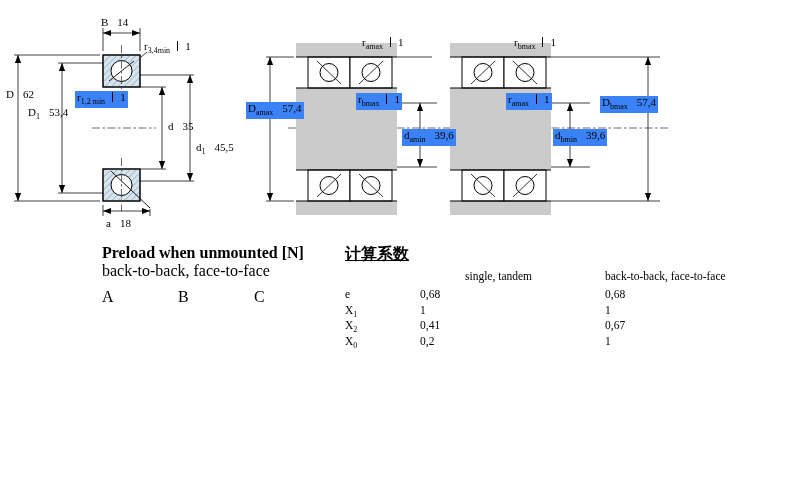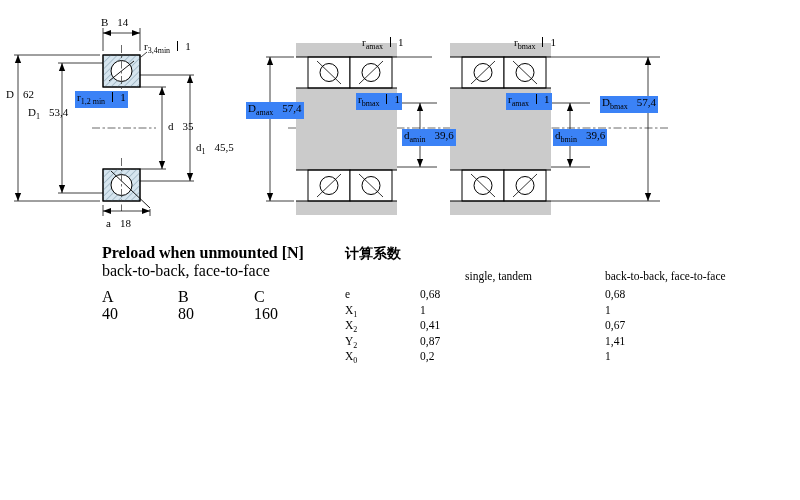--- a/index.html
+++ b/index.html
@@ -22,21 +22,21 @@
   .dim-label.bg{background:#3b82f6;padding:0 2px;}
 
   .preload-block{position:absolute;left:102px;top:246px;width:240px;font-size:16px;line-height:14px;}
   .tbl-title{font-weight:bold;}
   .tbl-sub{margin-top:4px;}
   .prow{margin-top:12px;}
   .prow.vals{margin-top:3px;}
   .prow span{display:inline-block;width:72px;}
 
   .factors-block{position:absolute;left:345px;top:246px;width:440px;font-size:11.5px;line-height:15px;}
-  .factors-block .tbl-title{font-size:14px;}
+  .factors-block .tbl-title{font-size:16px;text-decoration:underline;}
   .fhdr{position:relative;height:15px;margin-top:8px;}
   .fhdr .fc1{position:absolute;left:75px;margin-left:45px;}
   .fhdr .fc2{position:absolute;left:260px;}
   .frows{margin-top:3px;}
   .frow{position:relative;height:15.5px;}
   .frow .fl{position:absolute;left:0;}
   .frow .fl sub{font-size:8px;}
   .frow .fv1{position:absolute;left:75px;}
   .frow .fv2{position:absolute;left:260px;}
 </style>
@@ -221,25 +221,20 @@
 </div>
 
 <div class="preload-block">
   <div class="tbl-title">Preload when unmounted [N]</div>
   <div class="tbl-sub">back-to-back, face-to-face</div>
   <div class="prow">
     <span>A</span>
     <span>B</span>
     <span>C</span>
   </div>
-  <div class="prow vals">
-    <span>40</span>
-    <span>80</span>
-    <span>160</span>
-  </div>
 </div>
 
 <div class="factors-block">
   <div class="tbl-title">计算系数</div>
   <div class="fhdr">
     <span class="fc1">single, tandem</span>
     <span class="fc2">back-to-back, face-to-face</span>
   </div>
   <div class="frows">
     <div class="frow">
@@ -251,23 +246,18 @@
       <span class="fl"><span>X</span><sub>1</sub></span>
       <span class="fv1">1</span>
       <span class="fv2">1</span>
     </div>
     <div class="frow">
       <span class="fl"><span>X</span><sub>2</sub></span>
       <span class="fv1">0,41</span>
       <span class="fv2">0,67</span>
     </div>
     <div class="frow">
-      <span class="fl"><span>Y</span><sub>2</sub></span>
-      <span class="fv1">0,87</span>
-      <span class="fv2">1,41</span>
-    </div>
-    <div class="frow">
       <span class="fl"><span>X</span><sub>0</sub></span>
       <span class="fv1">0,2</span>
       <span class="fv2">1</span>
     </div>
   </div>
 </div>
 
 </body></html>

